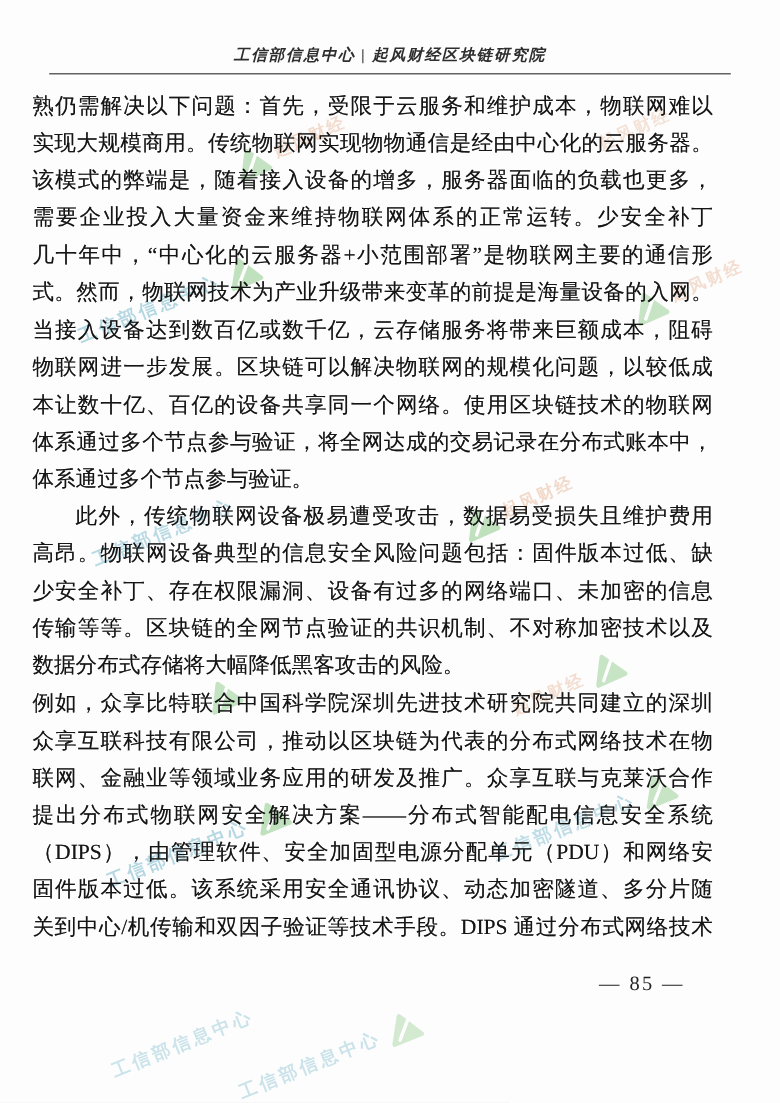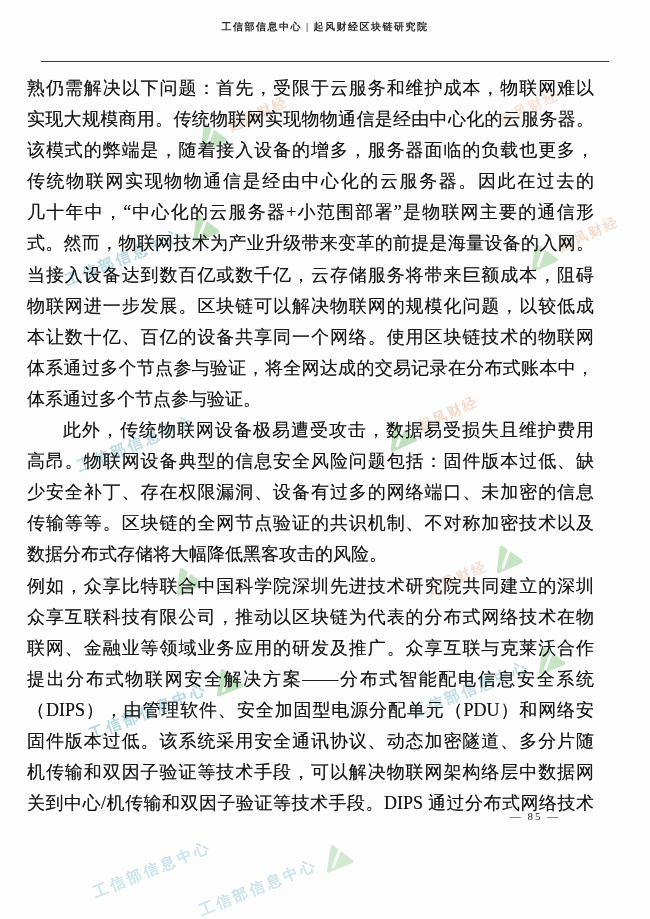--- a/index.html
+++ b/index.html
@@ -3,23 +3,24 @@
 <meta charset="utf-8">
 <style>
   html,body { margin:0; padding:0; }
   body { background:#e8e8e8; font-family:"Liberation Serif","DejaVu Serif",serif; }
   .page {
     position:relative; width:650px; height:919px; margin:0 auto;
     background:#fdfdfd; overflow:hidden;
   }
   
   .header {
-    position:absolute; top:20px; left:41px; width:568px;
-    text-align:center; font-size:10px; font-weight:bold; color:#2e2e2e;
+    position:absolute; top:37px; left:41px; width:568px;
+    text-align:center; font-size:13px; font-weight:bold; color:#2e2e2e;
     letter-spacing:1.5px;
+    font-style:italic;
   }
   .header-rule {
     position:absolute; top:61px; left:41px; width:568px;
     border-top:1.4px solid #3c3c3c; height:0;
   }
   
   .doc-body {
     position:absolute; top:73px; left:27px; width:567px; z-index:2;
     color:#151515; font-size:18px;
     text-shadow:0 0 0.5px rgba(20,20,20,0.55);
@@ -27,21 +28,21 @@
   .line {
     height:31.1px; line-height:31.1px; overflow:visible;
     text-align:justify; text-align-last:justify;
     white-space:nowrap;
   }
   .line.para-end { text-align-last:left; }
   .line.indent { text-indent:2em; }
   
   .page-number {
     position:absolute; top:810px; left:455px; width:160px;
-    font-size:11px; color:#222; text-align:center; letter-spacing:2px;
+    font-size:17px; color:#222; text-align:center; letter-spacing:2px;
   }
   
   .stamp {
     position:absolute; z-index:1; display:flex; align-items:center; gap:6px;
     transform-origin:left center; pointer-events:none; white-space:nowrap;
   }
   .wm-teal { font-size:15px; font-weight:bold; letter-spacing:3px; }
   .wm-tan  { font-size:14px; font-weight:bold; letter-spacing:2px; }
   .wm-logo { display:inline-block; line-height:0; }
 </style>
@@ -49,40 +50,39 @@
 <body>
 
 <div class="page">
   <div class="header">工信部信息中心 | 起风财经区块链研究院</div>
   <div class="header-rule"></div>
 
   <div class="doc-body" id="doc-body">
       <div class="line">熟仍需解决以下问题：首先，受限于云服务和维护成本，物联网难以</div>
       <div class="line">实现大规模商用。传统物联网实现物物通信是经由中心化的云服务器。</div>
       <div class="line">该模式的弊端是，随着接入设备的增多，服务器面临的负载也更多，</div>
-      <div class="line">传统物联网实现物物通信是经由中心化的云服务器。因此在过去的</div>
+      <div class="line">需要企业投入大量资金来维持物联网体系的正常运转。少安全补丁</div>
       <div class="line">几十年中，“中心化的云服务器+小范围部署”是物联网主要的通信形</div>
       <div class="line">式。然而，物联网技术为产业升级带来变革的前提是海量设备的入网。</div>
       <div class="line">当接入设备达到数百亿或数千亿，云存储服务将带来巨额成本，阻碍</div>
       <div class="line">物联网进一步发展。区块链可以解决物联网的规模化问题，以较低成</div>
       <div class="line">本让数十亿、百亿的设备共享同一个网络。使用区块链技术的物联网</div>
       <div class="line">体系通过多个节点参与验证，将全网达成的交易记录在分布式账本中，</div>
       <div class="line para-end">体系通过多个节点参与验证。</div>
       <div class="line indent">此外，传统物联网设备极易遭受攻击，数据易受损失且维护费用</div>
       <div class="line">高昂。物联网设备典型的信息安全风险问题包括：固件版本过低、缺</div>
       <div class="line">少安全补丁、存在权限漏洞、设备有过多的网络端口、未加密的信息</div>
       <div class="line">传输等等。区块链的全网节点验证的共识机制、不对称加密技术以及</div>
       <div class="line para-end">数据分布式存储将大幅降低黑客攻击的风险。</div>
       <div class="line">例如，众享比特联合中国科学院深圳先进技术研究院共同建立的深圳</div>
       <div class="line">众享互联科技有限公司，推动以区块链为代表的分布式网络技术在物</div>
       <div class="line">联网、金融业等领域业务应用的研发及推广。众享互联与克莱沃合作</div>
       <div class="line">提出分布式物联网安全解决方案——分布式智能配电信息安全系统</div>
       <div class="line">（DIPS），由管理软件、安全加固型电源分配单元（PDU）和网络安</div>
       <div class="line">固件版本过低。该系统采用安全通讯协议、动态加密隧道、多分片随</div>
-      <div class="line">机传输和双因子验证等技术手段，可以解决物联网架构络层中数据网</div>
       <div class="line">关到中心/机传输和双因子验证等技术手段。DIPS 通过分布式网络技术</div>
     </div>
 
   <div class="page-number">— 85 —</div>
 
   <div id="watermark-layer">
       <div class="stamp" style="left: 196px; top: 128px; opacity: 0.75; transform: rotate(-24deg);">
         <span class="wm-logo"><svg width="30" height="27" viewBox="0 0 32 28">
             <path d="M16 3 L29 25 L3 25 Z" fill="#9ed29a" stroke="#9ed29a" stroke-width="4" stroke-linejoin="round" opacity="0.8"></path>
             <path d="M9 23 L22 9" stroke="#ffffff" stroke-width="3" stroke-linecap="round"></path>

